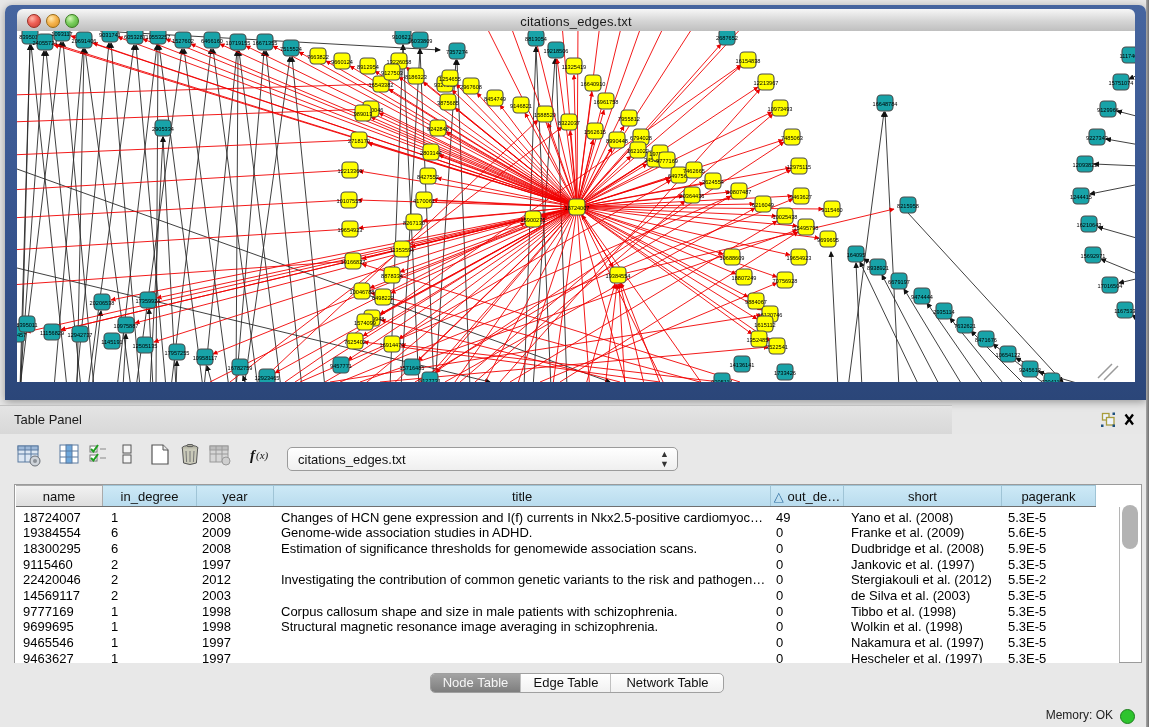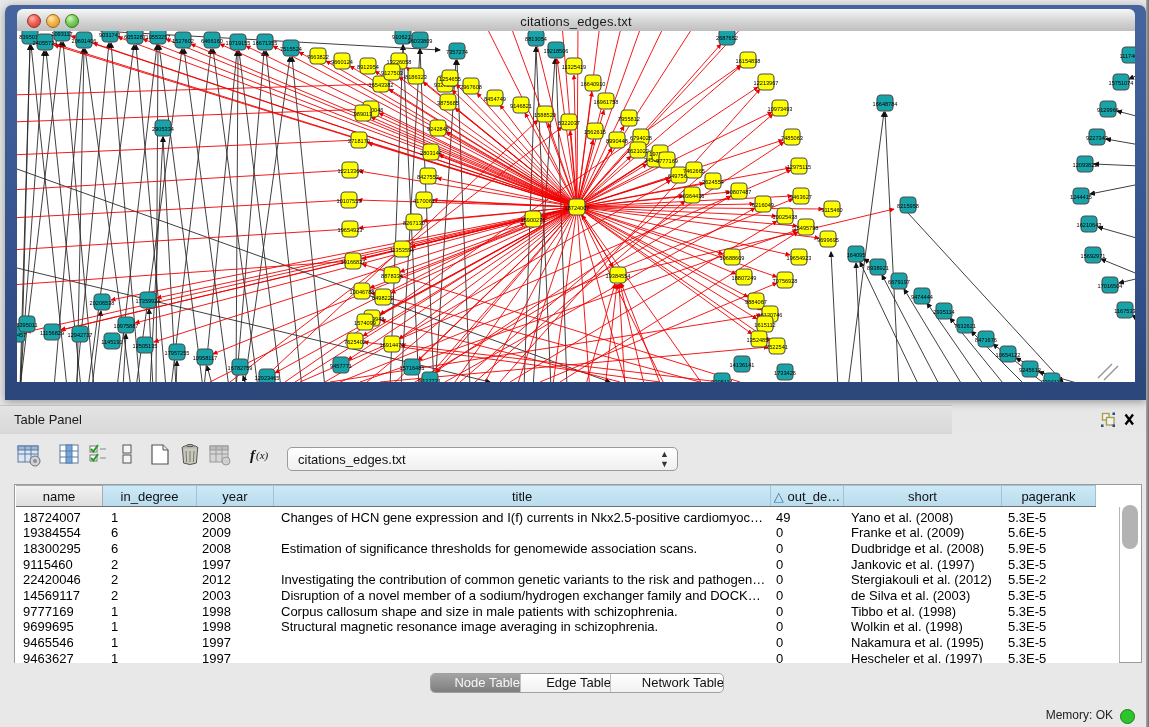--- a/index.html
+++ b/index.html
@@ -18,21 +18,21 @@
 #phead .t{position:absolute;left:14px;top:6px;font-size:13px;color:#1a1a1a}
 #pbody{position:absolute;left:0;top:434px;width:1146px;height:293px;background:#e8e8e8}
 #toolbar{position:absolute;left:0;top:0;width:100%;height:50px}
 #dd{position:absolute;left:287px;top:13px;width:391px;height:24px;background:linear-gradient(#ffffff,#efefef);border:1px solid #9b9b9b;border-radius:5px;box-sizing:border-box}
 #dd .txt{position:absolute;left:10px;top:4px;font-size:13px;color:#111}
 #dd .ar{position:absolute;right:8px;top:1px;font-size:9px;color:#333;line-height:10px;text-align:center}
 .hc{position:absolute;top:0;height:21px;background:linear-gradient(#cde9f6,#b9dcee);border-right:1px solid #9fc4d6;border-top:1px solid #9fc4d6;font-size:13px;color:#111;text-align:center;line-height:21px;box-sizing:border-box}
 .hc.grey{background:linear-gradient(#f2f2f2,#deDEde);border-right:1px solid #aaa;border-top:1px solid #aaa}
 .trow{position:absolute;left:1px;width:1103px;height:15.6px;font-size:13px;color:#000}
 .trow span{position:absolute;top:0;white-space:nowrap}
-#tabs{position:absolute;left:430px;top:673px;width:294px;height:20px;border:1px solid #a0a0a0;border-radius:5px;background:linear-gradient(#ffffff,#f1f1f1);box-sizing:border-box;overflow:hidden;font-size:13px;line-height:18px;text-align:right}
+#tabs{position:absolute;left:430px;top:673px;width:294px;height:20px;border:1px solid #a0a0a0;border-radius:5px;background:linear-gradient(#ffffff,#f1f1f1);box-sizing:border-box;overflow:hidden;font-size:13px;line-height:18px;text-align:center}
 #tabs .seg{position:absolute;top:0;height:100%}
 #mem{position:absolute;right:36px;top:708px;font-size:12px;color:#222}
 #memdot{position:absolute;left:1120px;top:709px;width:13px;height:13px;border-radius:50%;background:#2ec42e;border:1px solid #1d7d1d}
 #redge{position:absolute;right:0;top:0;width:3px;height:727px;background:linear-gradient(to right,#a8a8a8,#6f6f6f)}
 </style></head><body>
 <div id="win">
   <div id="tbar">
       <div class="tl" id="tlr"></div>
       <div class="tl" id="tly"></div>
       <div class="tl" id="tlg"></div>
@@ -649,20 +649,21 @@
       <span style="left:186px">2008</span>
       <span style="left:265px">Changes of HCN gene expression and I(f) currents in Nkx2.5-positive cardiomyoc…</span>
       <span style="left:760px">49</span>
       <span style="left:835px">Yano et al. (2008)</span>
       <span style="left:992px">5.3E-5</span>
     </div>
 <div class="trow" style="top:18.2px">
       <span style="left:7px">19384554</span>
       <span style="left:95px">6</span>
       <span style="left:186px">2009</span>
+      <span style="left:265px">Genome-wide association studies in ADHD.</span>
       <span style="left:760px">0</span>
       <span style="left:835px">Franke et al. (2009)</span>
       <span style="left:992px">5.6E-5</span>
     </div>
 <div class="trow" style="top:33.9px">
       <span style="left:7px">18300295</span>
       <span style="left:95px">6</span>
       <span style="left:186px">2008</span>
       <span style="left:265px">Estimation of significance thresholds for genomewide association scans.</span>
       <span style="left:760px">0</span>
@@ -683,21 +684,20 @@
       <span style="left:186px">2012</span>
       <span style="left:265px">Investigating the contribution of common genetic variants to the risk and pathogen…</span>
       <span style="left:760px">0</span>
       <span style="left:835px">Stergiakouli et al. (2012)</span>
       <span style="left:992px">5.5E-2</span>
     </div>
 <div class="trow" style="top:81.0px">
       <span style="left:7px">14569117</span>
       <span style="left:95px">2</span>
       <span style="left:186px">2003</span>
-      <span style="left:265px">Disruption of a novel member of a sodium/hydrogen exchanger family and DOCK…</span>
       <span style="left:760px">0</span>
       <span style="left:835px">de Silva et al. (2003)</span>
       <span style="left:992px">5.3E-5</span>
     </div>
 <div class="trow" style="top:96.7px">
       <span style="left:7px">9777169</span>
       <span style="left:95px">1</span>
       <span style="left:186px">1998</span>
       <span style="left:265px">Corpus callosum shape and size in male patients with schizophrenia.</span>
       <span style="left:760px">0</span>
@@ -711,21 +711,21 @@
       <span style="left:265px">Structural magnetic resonance image averaging in schizophrenia.</span>
       <span style="left:760px">0</span>
       <span style="left:835px">Wolkin et al. (1998)</span>
       <span style="left:992px">5.3E-5</span>
     </div>
 <div class="trow" style="top:128.1px">
       <span style="left:7px">9465546</span>
       <span style="left:95px">1</span>
       <span style="left:186px">1997</span>
       <span style="left:760px">0</span>
-      <span style="left:835px">Nakamura et al. (1995)</span>
+      <span style="left:835px">Nakamura et al. (1997)</span>
       <span style="left:992px">5.3E-5</span>
     </div>
 <div class="trow" style="top:143.8px">
       <span style="left:7px">9463627</span>
       <span style="left:95px">1</span>
       <span style="left:186px">1997</span>
       <span style="left:760px">0</span>
       <span style="left:835px">Hescheler et al. (1997)</span>
       <span style="left:992px">5.3E-5</span>
     </div>

